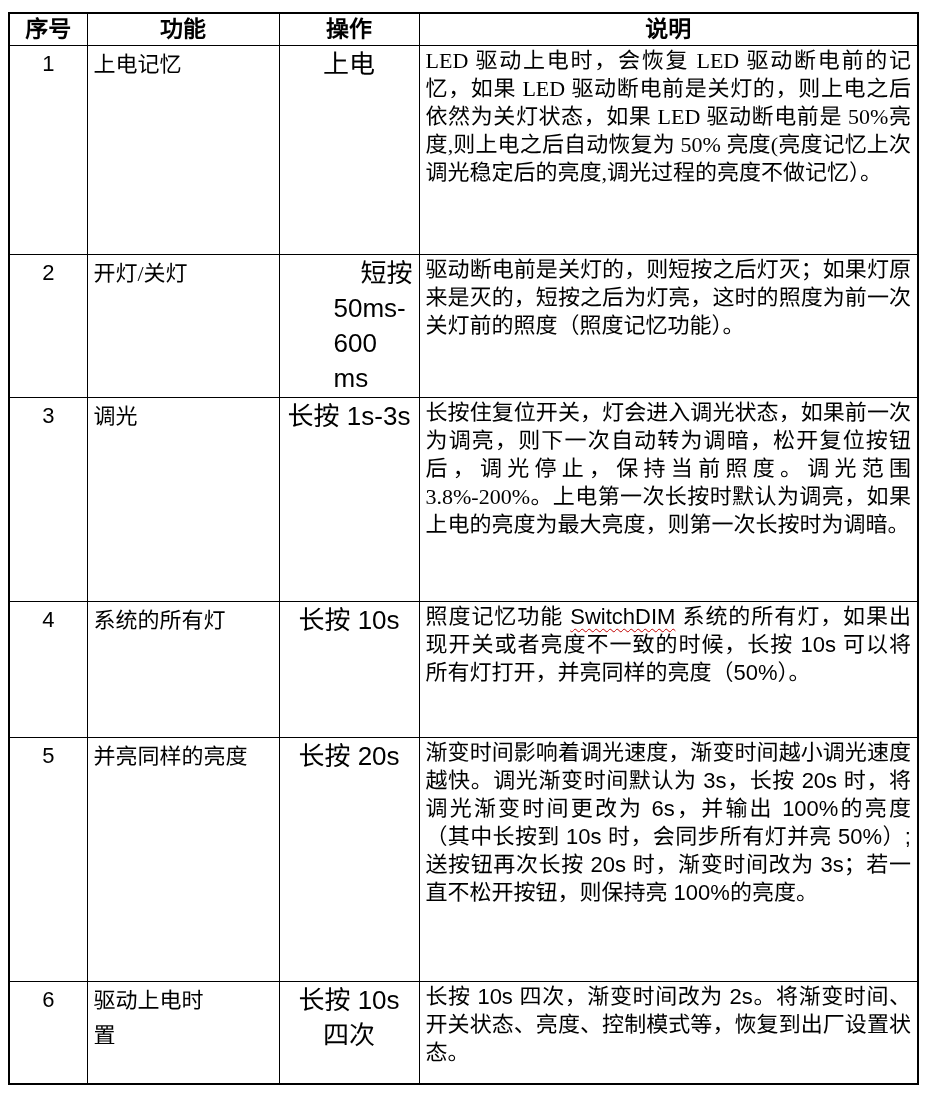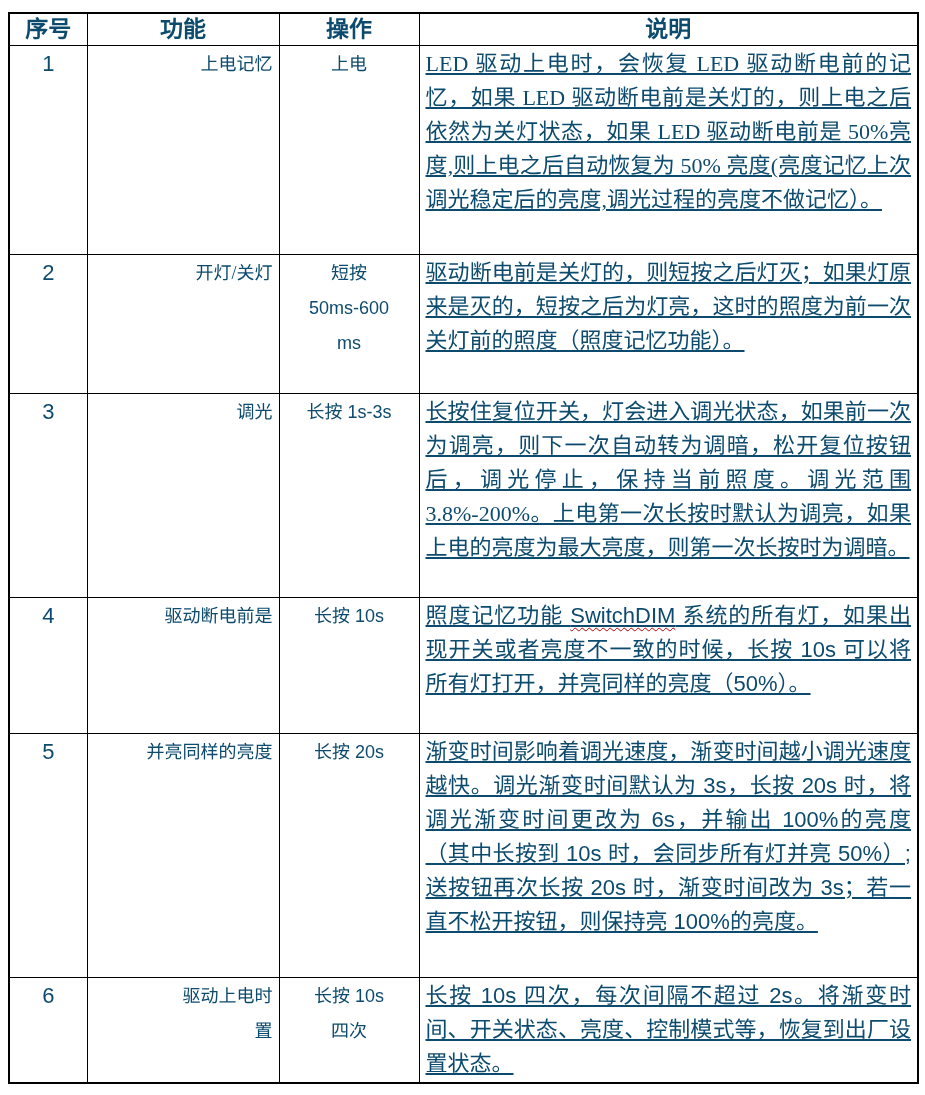--- a/index.html
+++ b/index.html
@@ -1,18 +1,18 @@
 <!DOCTYPE html>
 <html lang="zh-CN"><head>
 <meta charset="utf-8">
 <style>
   html,body{margin:0;padding:0;background:#ffffff;}
   body{width:925px;height:1095px;overflow:hidden;}
   .page{position:relative;width:925px;height:877px;background:#ffffff;
-        font-family:"Liberation Serif","DejaVu Serif",serif;color:#0c4a6e;}
+        font-family:"Liberation Serif","DejaVu Serif",serif;color:#000000;}
   table.func-table{
     position:absolute;left:8px;top:12px;width:909px;
     border-collapse:collapse;table-layout:fixed;
     border:2px solid #000;
   }
   .func-table th,.func-table td{
     border:1.5px solid #000;
     vertical-align:top;
     padding:1px 6px;
     overflow:hidden;
@@ -20,33 +20,33 @@
   .func-table th{
     font-family:"Liberation Serif","DejaVu Serif",serif;
     font-weight:bold;font-size:23px;line-height:29px;
     text-align:center;height:29px;padding:1px 2px;
   }
   
   .c-no{font-family:"Liberation Sans","DejaVu Sans",sans-serif;
         font-size:22px;line-height:34px;text-align:center;}
   
   .c-func{font-family:Liberation Serif, serif;
-        font-size:18px;line-height:35px;text-align:right;}
+        font-size:22px;line-height:35px;text-align:left;}
   
   .c-op{font-family:"Liberation Sans","DejaVu Sans",sans-serif;
-        font-size:18px;line-height:35px;text-align:center;padding:1px 8px;}
+        font-size:26px;line-height:35px;text-align:center;padding:1px 8px;}
   
-  .c-desc{font-size:22px;line-height:34px;text-align:justify;
-        text-justify:inter-character;padding:1px 7px 1px 8px;text-decoration:underline;}
+  .c-desc{font-size:22px;line-height:28px;text-align:justify;
+        text-justify:inter-character;padding:1px 7px 1px 8px;}
   .c-desc.serif-latin{font-family:"Liberation Serif","DejaVu Serif",serif;}
   .c-desc.sans-latin{font-family:"Liberation Sans","DejaVu Sans",sans-serif;}
   
   .pad1{padding-top:37px;}
-  .op-line-right{text-align:center;}
-  .op-line-left{text-align:center;}
+  .op-line-right{text-align:right;}
+  .op-line-left{text-align:left;margin-left:48px;}
   .squiggle{
     text-decoration:underline;
     text-decoration-style:wavy;
     text-decoration-color:#c00000;
     text-decoration-thickness:1px;
     text-underline-offset:4px;
   }
   
   .hr-header{height:29px;}
   .r1 .c-no{height:206px;}
@@ -101,21 +101,21 @@
         <td class="c-no">3</td>
         <td class="c-func">调光</td>
         <td class="c-op pad1">
           <div>长按 1s-3s</div>
         </td>
         <td class="c-desc serif-latin">长按住复位开关，灯会进入调光状态，如果前一次为调亮，则下一次自动转为调暗，松开复位按钮后，调光停止，保持当前照度。调光范围 3.8%-200%。上电第一次长按时默认为调亮，如果上电的亮度为最大亮度，则第一次长按时为调暗。</td>
       </tr>
 
       <tr class="r4">
         <td class="c-no">4</td>
-        <td class="c-func">驱动断电前是</td>
+        <td class="c-func">系统的所有灯</td>
         <td class="c-op">
           <div>长按 10s</div>
         </td>
         <td class="c-desc sans-latin"><span>照度记忆功能 </span><span class="squiggle">SwitchDIM</span><span> 系统的所有灯，如果出现开关或者亮度不一致的时候，长按 10s 可以将所有灯打开，并亮同样的亮度（50%）。</span></td>
       </tr>
 
       <tr class="r5">
         <td class="c-no">5</td>
         <td class="c-func">并亮同样的亮度</td>
         <td class="c-op">
@@ -127,18 +127,18 @@
       <tr class="r6">
         <td class="c-no">6</td>
         <td class="c-func">
           <div>驱动上电时</div>
           <div>置</div>
         </td>
         <td class="c-op">
           <div>长按 10s</div>
           <div>四次</div>
         </td>
-        <td class="c-desc sans-latin">长按 10s 四次，每次间隔不超过 2s。将渐变时间、开关状态、亮度、控制模式等，恢复到出厂设置状态。</td>
+        <td class="c-desc sans-latin">长按 10s 四次，渐变时间改为 2s。将渐变时间、开关状态、亮度、控制模式等，恢复到出厂设置状态。</td>
       </tr>
 
     </tbody>
   </table>
 </div>
 
 </body></html>

